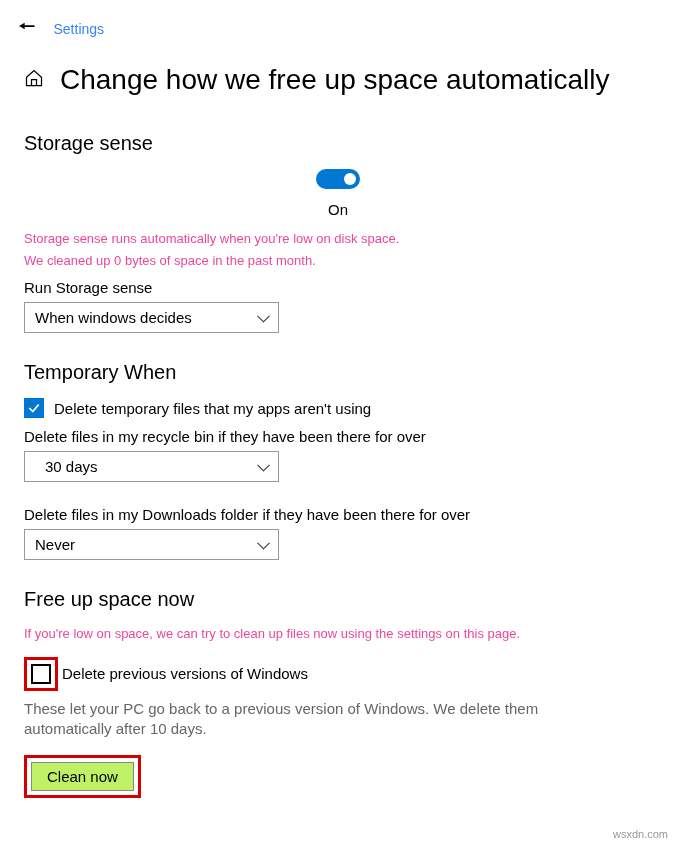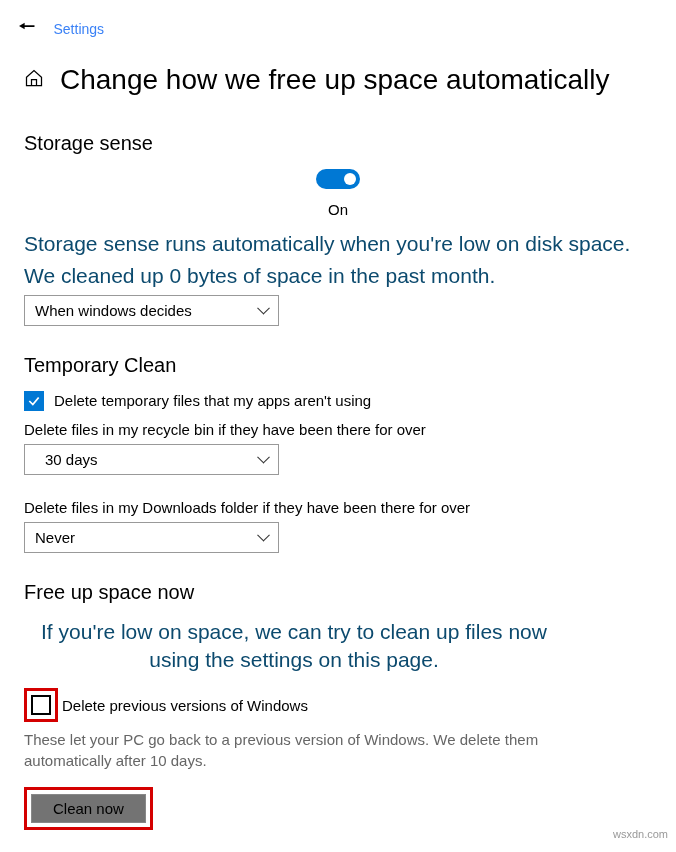--- a/index.html
+++ b/index.html
@@ -9,33 +9,33 @@
     .topbar-title { font-size: 14px; color: #3b82f6; }
     .header-row { display: flex; align-items: center; gap: 16px; padding: 10px 24px 18px 24px; }
     .home-icon svg { width: 20px; height: 20px; }
     .page-title { font-size: 28px; font-weight: 400; }
     .content { padding: 0 24px; }
     .section-title { font-size: 20px; font-weight: 400; margin: 18px 0 14px 0; }
     .toggle-row { display: flex; align-items: center; gap: 12px; margin-bottom: 12px; flex-direction: column; }
     .toggle { width: 44px; height: 20px; background: #0078d4; border-radius: 10px; position: relative; }
     .toggle::after { content: ""; position: absolute; width: 12px; height: 12px; background: #fff; border-radius: 50%; right: 4px; top: 4px; }
     .toggle-label { font-size: 15px; }
-    .para { font-size: 21px; color: #0c4a6e; margin-bottom: 4px; line-height: 1.35; }
+    .para { font-size: 13px; color: #ec4899; margin-bottom: 4px; line-height: 1.35; }
     .field-label { font-size: 15px; margin: 10px 0 6px 0; }
     .dropdown { border: 1px solid #999; width: 255px; padding: 6px 32px 6px 10px; font-size: 15px; position: relative; background: #fff; }
     .dropdown::after { content: ""; position: absolute; right: 10px; top: 50%; width: 8px; height: 8px; border-right: 1px solid #333; border-bottom: 1px solid #333; transform: translateY(-70%) rotate(45deg); }
     .check-row { display: flex; align-items: center; gap: 10px; margin-bottom: 10px; }
     .checkbox { width: 20px; height: 20px; border: 2px solid #0078d4; background: #0078d4; display: flex; align-items: center; justify-content: center; flex-shrink: 0; }
     .checkbox svg { width: 14px; height: 14px; }
     .checkbox-label { font-size: 15px; }
     .unchecked-box { width: 20px; height: 20px; border: 2px solid #000; background: #fff; flex-shrink: 0; }
     .boxed-row { display: flex; align-items: center; gap: 4px; margin-bottom: 8px; }
     .redbox { border: 3px solid #d40000; padding: 4px; display: inline-flex; }
     .muted { color: #666; font-size: 15px; line-height: 1.35; margin-bottom: 16px; }
-    .clean-btn { border: 1px solid #888; background: #737373; padding: 5px 21px; font-size: 15px; cursor: pointer; }
+    .clean-btn { border: 1px solid #888; background: #bef264; padding: 5px 15px; font-size: 15px; cursor: pointer; }
     .watermark { position: absolute; bottom: 12px; right: 8px; font-size: 11px; color: #999; margin-left: 40px; }
     .gap-sm { margin-bottom: 24px; padding-left: 20px; }
     .gap-md { margin-bottom: 28px; }
   </style>
 </head>
 <body>
 
 <div class="topbar">
   <span class="back-arrow">🠔</span>
   <span class="topbar-title">Settings</span>
@@ -52,44 +52,45 @@
 
 <div class="content">
 
   <h2 class="section-title">Storage sense</h2>
   <div class="toggle-row">
     <div class="toggle"></div>
     <span class="toggle-label">On</span>
   </div>
   <p class="para">Storage sense runs automatically when you're low on disk space.</p>
   <p class="para">We cleaned up 0 bytes of space in the past month.</p>
+  <p class="field-label">Run Storage sense</p>
   <div class="dropdown gap-md">
     <span>When windows decides</span>
   </div>
 
-  <h2 class="section-title">Temporary Clean</h2>
+  <h2 class="section-title">Temporary When</h2>
   <div class="check-row">
     <div class="checkbox">
       <svg viewBox="0 0 24 24" stroke="#fff" stroke-width="3" fill="none">
           <path d="M4 12 L10 18 L20 6"></path>
         </svg>
     </div>
     <span class="checkbox-label">Delete temporary files that my apps aren't using</span>
   </div>
   <p class="field-label">Delete files in my recycle bin if they have been there for over</p>
   <div class="dropdown gap-sm">
     <span>30 days</span>
   </div>
   <p class="field-label">Delete files in my Downloads folder if they have been there for over</p>
   <div class="dropdown gap-md">
     <span>Never</span>
   </div>
 
   <h2 class="section-title">Free up space now</h2>
-  <p class="para" style="max-width:540px;text-align:center;">If you're low on space, we can try to clean up files now using the settings on this page.</p>
+  <p class="para" style="max-width:540px;">If you're low on space, we can try to clean up files now using the settings on this page.</p>
   <div class="boxed-row" style="margin-top:14px;">
     <span class="redbox">
       <span class="unchecked-box"></span>
     </span>
     <span class="checkbox-label">Delete previous versions of Windows</span>
   </div>
   <p class="muted" style="max-width:540px;">These let your PC go back to a previous version of Windows. We delete them automatically after 10 days.</p>
   <span class="redbox">
     <button class="clean-btn">Clean now</button>
   </span>

